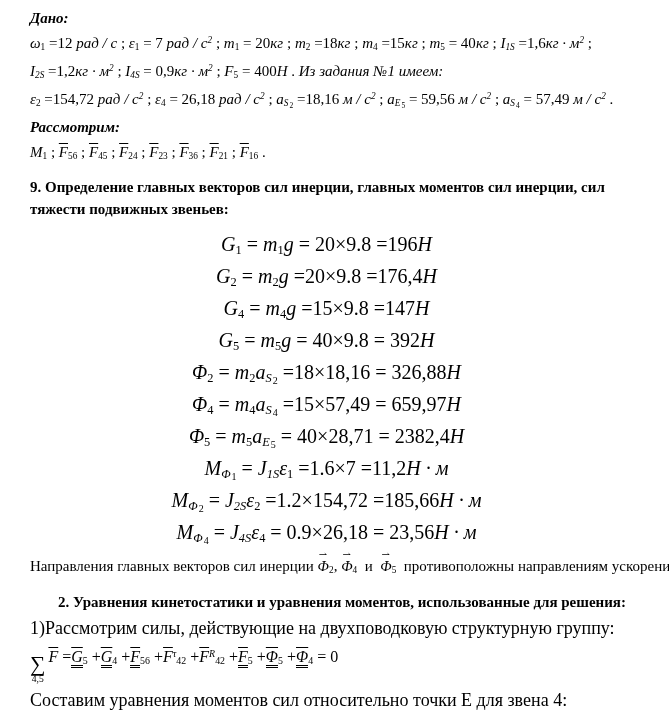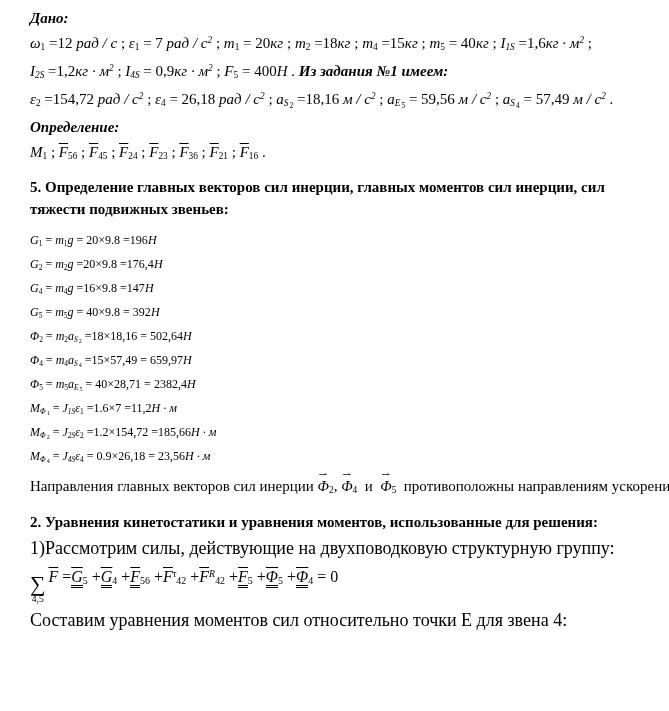--- a/index.html
+++ b/index.html
@@ -6,34 +6,34 @@
   html, body { width:669px; height:711px; overflow:hidden; background:#ffffff; }
   body { font-family:"Liberation Serif","DejaVu Serif",serif; color:#000; }
   .page { padding:10px 14px 0 30px; width:637px; }
 
   .bit  { font-size:15px; font-weight:bold; font-style:italic; margin:0 0 8px; }
   .find { margin-top:4px; }
 
   .fline { font-size:15px; margin:0 0 11px; white-space:nowrap; }
   .h  { font-size:15px; font-weight:bold; line-height:1.45; }
   .h1 { margin-top:16px; max-width:606px; }
-  .h2 { margin-top:12px; white-space:nowrap; }
+  .h2 { margin-top:12px; white-space:nowrap;margin-left:28px; }
   .plain { font-size:18px; margin-top:5px; }
 
   .eqs { margin-top:12px; }
-  .eq  { font-size:12px; margin:0 0 9px; white-space:nowrap; }
+  .eq  { font-size:20px; margin:0 0 9px; white-space:nowrap;text-align:center; }
 
   .note { font-size:15px; line-height:1.8; margin-top:8px; max-width:612px; text-align:justify; }
 
   .sumline { font-size:16px; margin-top:9px; margin-bottom:0; }
   .cut { margin-top:7px; white-space:nowrap;font-family:Liberation Serif, serif; }
 
   .tok { white-space:pre; }
   .it { font-style:italic; }
-  .bd { font-weight:bold; }
+  .bd { font-weight:normal; }
 
   sup { font-size:62%; line-height:0; vertical-align:0.55em; }
   sub { font-size:62%; line-height:0; vertical-align:-0.25em; }
   sub.sb2 { font-size:50%; vertical-align:-0.55em; margin-left:1px; }
 
   .ol  { text-decoration:overline; }
   .dul { border-bottom:3px double #000; }
 
   .vecb { position:relative; display:inline-block; }
   .vecb::after { content:"⇀"; position:absolute; top:-0.62em; left:0.12em; font-size:0.68em; font-style:normal; }
@@ -43,30 +43,30 @@
   .und { font-size:0.6em; line-height:1; margin-top:-1px; }
 </style>
 </head>
 <body>
 
 <div class="page">
   <p class="bit">Дано:</p>
   <div class="fline"><span class="tok"><span class="it">ω</span><sub>1</sub></span><span class="tok"><span> =12 </span></span><span class="tok"><span class="it">рад / с</span></span><span class="tok"><span> ; </span></span><span class="tok"><span class="it">ε</span><sub>1</sub></span><span class="tok"><span> = 7 </span></span><span class="tok"><span class="it">рад / с</span><sup class="it">2</sup></span><span class="tok"><span> ; </span></span><span class="tok"><span class="it">m</span><sub>1</sub></span><span class="tok"><span> = 20</span></span><span class="tok"><span class="it">кг</span></span><span class="tok"><span> ; </span></span><span class="tok"><span class="it">m</span><sub>2</sub></span><span class="tok"><span> =18</span></span><span class="tok"><span class="it">кг</span></span><span class="tok"><span> ; </span></span><span class="tok"><span class="it">m</span><sub>4</sub></span><span class="tok"><span> =15</span></span><span class="tok"><span class="it">кг</span></span><span class="tok"><span> ; </span></span><span class="tok"><span class="it">m</span><sub>5</sub></span><span class="tok"><span> = 40</span></span><span class="tok"><span class="it">кг</span></span><span class="tok"><span> ; </span></span><span class="tok"><span class="it">I</span><sub class="it">1S</sub></span><span class="tok"><span> =1,6</span></span><span class="tok"><span class="it">кг · м</span><sup class="it">2</sup></span><span class="tok"><span> ;</span></span></div>
   <div class="fline"><span class="tok"><span class="it">I</span><sub class="it">2S</sub></span><span class="tok"><span> =1,2</span></span><span class="tok"><span class="it">кг · м</span><sup class="it">2</sup></span><span class="tok"><span> ; </span></span><span class="tok"><span class="it">I</span><sub class="it">4S</sub></span><span class="tok"><span> = 0,9</span></span><span class="tok"><span class="it">кг · м</span><sup class="it">2</sup></span><span class="tok"><span> ; </span></span><span class="tok"><span class="it">F</span><sub>5</sub></span><span class="tok"><span> = 400</span></span><span class="tok"><span class="it">Н</span></span><span class="tok"><span> . </span></span><span class="tok"><span class="it bd">Из задания №1 имеем:</span></span></div>
   <div class="fline"><span class="tok"><span class="it">ε</span><sub>2</sub></span><span class="tok"><span> =154,72 </span></span><span class="tok"><span class="it">рад / с</span><sup class="it">2</sup></span><span class="tok"><span> ; </span></span><span class="tok"><span class="it">ε</span><sub>4</sub></span><span class="tok"><span> = 26,18 </span></span><span class="tok"><span class="it">рад / с</span><sup class="it">2</sup></span><span class="tok"><span> ; </span></span><span class="tok"><span class="it">a</span><sub class="it">S</sub><sub class="sb2">2</sub></span><span class="tok"><span> =18,16 </span></span><span class="tok"><span class="it">м / с</span><sup class="it">2</sup></span><span class="tok"><span> ; </span></span><span class="tok"><span class="it">a</span><sub class="it">E</sub><sub class="sb2">5</sub></span><span class="tok"><span> = 59,56 </span></span><span class="tok"><span class="it">м / с</span><sup class="it">2</sup></span><span class="tok"><span> ; </span></span><span class="tok"><span class="it">a</span><sub class="it">S</sub><sub class="sb2">4</sub></span><span class="tok"><span> = 57,49 </span></span><span class="tok"><span class="it">м / с</span><sup class="it">2</sup></span><span class="tok"><span> .</span></span></div>
-  <p class="bit find">Определение:</p>
+  <p class="bit find">Рассмотрим:</p>
   <div class="fline"><span class="tok"><span class="it">M</span><sub>1</sub></span><span class="tok"><span> ; </span></span><span class="tok"><span class="it ol">F</span><sub>56</sub></span><span class="tok"><span> ; </span></span><span class="tok"><span class="it ol">F</span><sub>45</sub></span><span class="tok"><span> ; </span></span><span class="tok"><span class="it ol">F</span><sub>24</sub></span><span class="tok"><span> ; </span></span><span class="tok"><span class="it ol">F</span><sub>23</sub></span><span class="tok"><span> ; </span></span><span class="tok"><span class="it ol">F</span><sub>36</sub></span><span class="tok"><span> ; </span></span><span class="tok"><span class="it ol">F</span><sub>21</sub></span><span class="tok"><span> ; </span></span><span class="tok"><span class="it ol">F</span><sub>16</sub></span><span class="tok"><span> .</span></span></div>
 
-  <p class="h h1">5. Определение главных векторов сил инерции, главных моментов сил инерции, сил тяжести подвижных звеньев:</p>
+  <p class="h h1">9. Определение главных векторов сил инерции, главных моментов сил инерции, сил тяжести подвижных звеньев:</p>
   <div class="eqs">
       <div class="eq"><span class="tok"><span class="it">G</span><sub>1</sub></span><span class="tok"><span> = </span></span><span class="tok"><span class="it">m</span><sub>1</sub></span><span class="tok"><span class="it">g</span></span><span class="tok"><span> = 20×9.8 =196</span></span><span class="tok"><span class="it">Н</span></span></div>
       <div class="eq"><span class="tok"><span class="it">G</span><sub>2</sub></span><span class="tok"><span> = </span></span><span class="tok"><span class="it">m</span><sub>2</sub></span><span class="tok"><span class="it">g</span></span><span class="tok"><span> =20×9.8 =176,4</span></span><span class="tok"><span class="it">Н</span></span></div>
-      <div class="eq"><span class="tok"><span class="it">G</span><sub>4</sub></span><span class="tok"><span> = </span></span><span class="tok"><span class="it">m</span><sub>4</sub></span><span class="tok"><span class="it">g</span></span><span class="tok"><span> =16×9.8 =147</span></span><span class="tok"><span class="it">Н</span></span></div>
+      <div class="eq"><span class="tok"><span class="it">G</span><sub>4</sub></span><span class="tok"><span> = </span></span><span class="tok"><span class="it">m</span><sub>4</sub></span><span class="tok"><span class="it">g</span></span><span class="tok"><span> =15×9.8 =147</span></span><span class="tok"><span class="it">Н</span></span></div>
       <div class="eq"><span class="tok"><span class="it">G</span><sub>5</sub></span><span class="tok"><span> = </span></span><span class="tok"><span class="it">m</span><sub>5</sub></span><span class="tok"><span class="it">g</span></span><span class="tok"><span> = 40×9.8 = 392</span></span><span class="tok"><span class="it">Н</span></span></div>
-      <div class="eq"><span class="tok"><span class="it">Φ</span><sub>2</sub></span><span class="tok"><span> = </span></span><span class="tok"><span class="it">m</span><sub>2</sub></span><span class="tok"><span class="it">a</span><sub class="it">S</sub><sub class="sb2">2</sub></span><span class="tok"><span> =18×18,16 = 502,64</span></span><span class="tok"><span class="it">Н</span></span></div>
+      <div class="eq"><span class="tok"><span class="it">Φ</span><sub>2</sub></span><span class="tok"><span> = </span></span><span class="tok"><span class="it">m</span><sub>2</sub></span><span class="tok"><span class="it">a</span><sub class="it">S</sub><sub class="sb2">2</sub></span><span class="tok"><span> =18×18,16 = 326,88</span></span><span class="tok"><span class="it">Н</span></span></div>
       <div class="eq"><span class="tok"><span class="it">Φ</span><sub>4</sub></span><span class="tok"><span> = </span></span><span class="tok"><span class="it">m</span><sub>4</sub></span><span class="tok"><span class="it">a</span><sub class="it">S</sub><sub class="sb2">4</sub></span><span class="tok"><span> =15×57,49 = 659,97</span></span><span class="tok"><span class="it">Н</span></span></div>
       <div class="eq"><span class="tok"><span class="it">Φ</span><sub>5</sub></span><span class="tok"><span> = </span></span><span class="tok"><span class="it">m</span><sub>5</sub></span><span class="tok"><span class="it">a</span><sub class="it">E</sub><sub class="sb2">5</sub></span><span class="tok"><span> = 40×28,71 = 2382,4</span></span><span class="tok"><span class="it">Н</span></span></div>
       <div class="eq"><span class="tok"><span class="it">M</span><sub class="it">Φ</sub><sub class="sb2">1</sub></span><span class="tok"><span> = </span></span><span class="tok"><span class="it">J</span><sub class="it">1S</sub></span><span class="tok"><span class="it">ε</span><sub>1</sub></span><span class="tok"><span> =1.6×7 =11,2</span></span><span class="tok"><span class="it">Н · м</span></span></div>
       <div class="eq"><span class="tok"><span class="it">M</span><sub class="it">Φ</sub><sub class="sb2">2</sub></span><span class="tok"><span> = </span></span><span class="tok"><span class="it">J</span><sub class="it">2S</sub></span><span class="tok"><span class="it">ε</span><sub>2</sub></span><span class="tok"><span> =1.2×154,72 =185,66</span></span><span class="tok"><span class="it">Н · м</span></span></div>
       <div class="eq"><span class="tok"><span class="it">M</span><sub class="it">Φ</sub><sub class="sb2">4</sub></span><span class="tok"><span> = </span></span><span class="tok"><span class="it">J</span><sub class="it">4S</sub></span><span class="tok"><span class="it">ε</span><sub>4</sub></span><span class="tok"><span> = 0.9×26,18 = 23,56</span></span><span class="tok"><span class="it">Н · м</span></span></div>
     </div>
 
   <p class="note"><span class="tok"><span>Направления главных векторов сил инерции </span></span><span class="tok"><span class="it vecb">Φ</span><sub>2</sub></span><span class="tok"><span>, </span></span><span class="tok"><span class="it vecb">Φ</span><sub>4</sub></span><span class="tok"><span>  и  </span></span><span class="tok"><span class="it vecb">Φ</span><sub>5</sub></span><span class="tok"><span>  противоположны направлениям ускорений </span></span></p>
 
   <p class="h h2">2. Уравнения кинетостатики и уравнения моментов, использованные для решения:</p>

